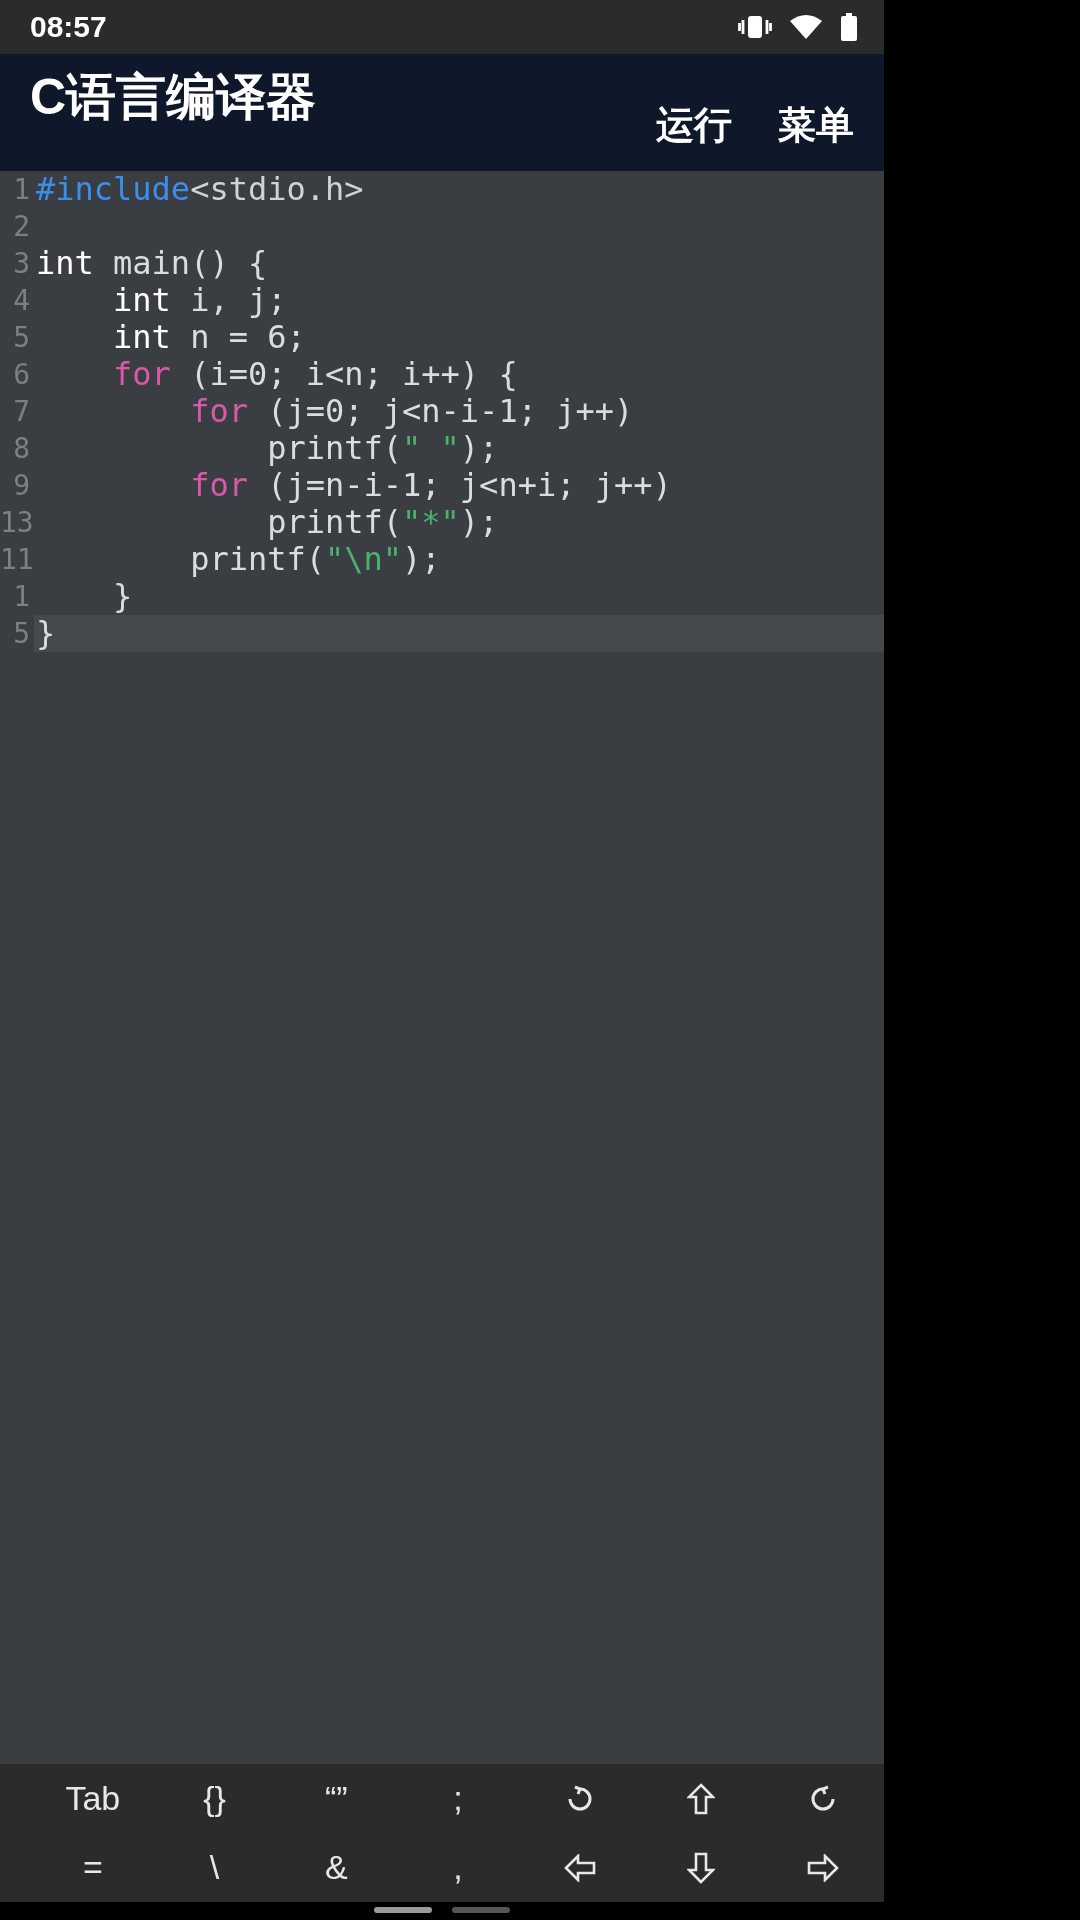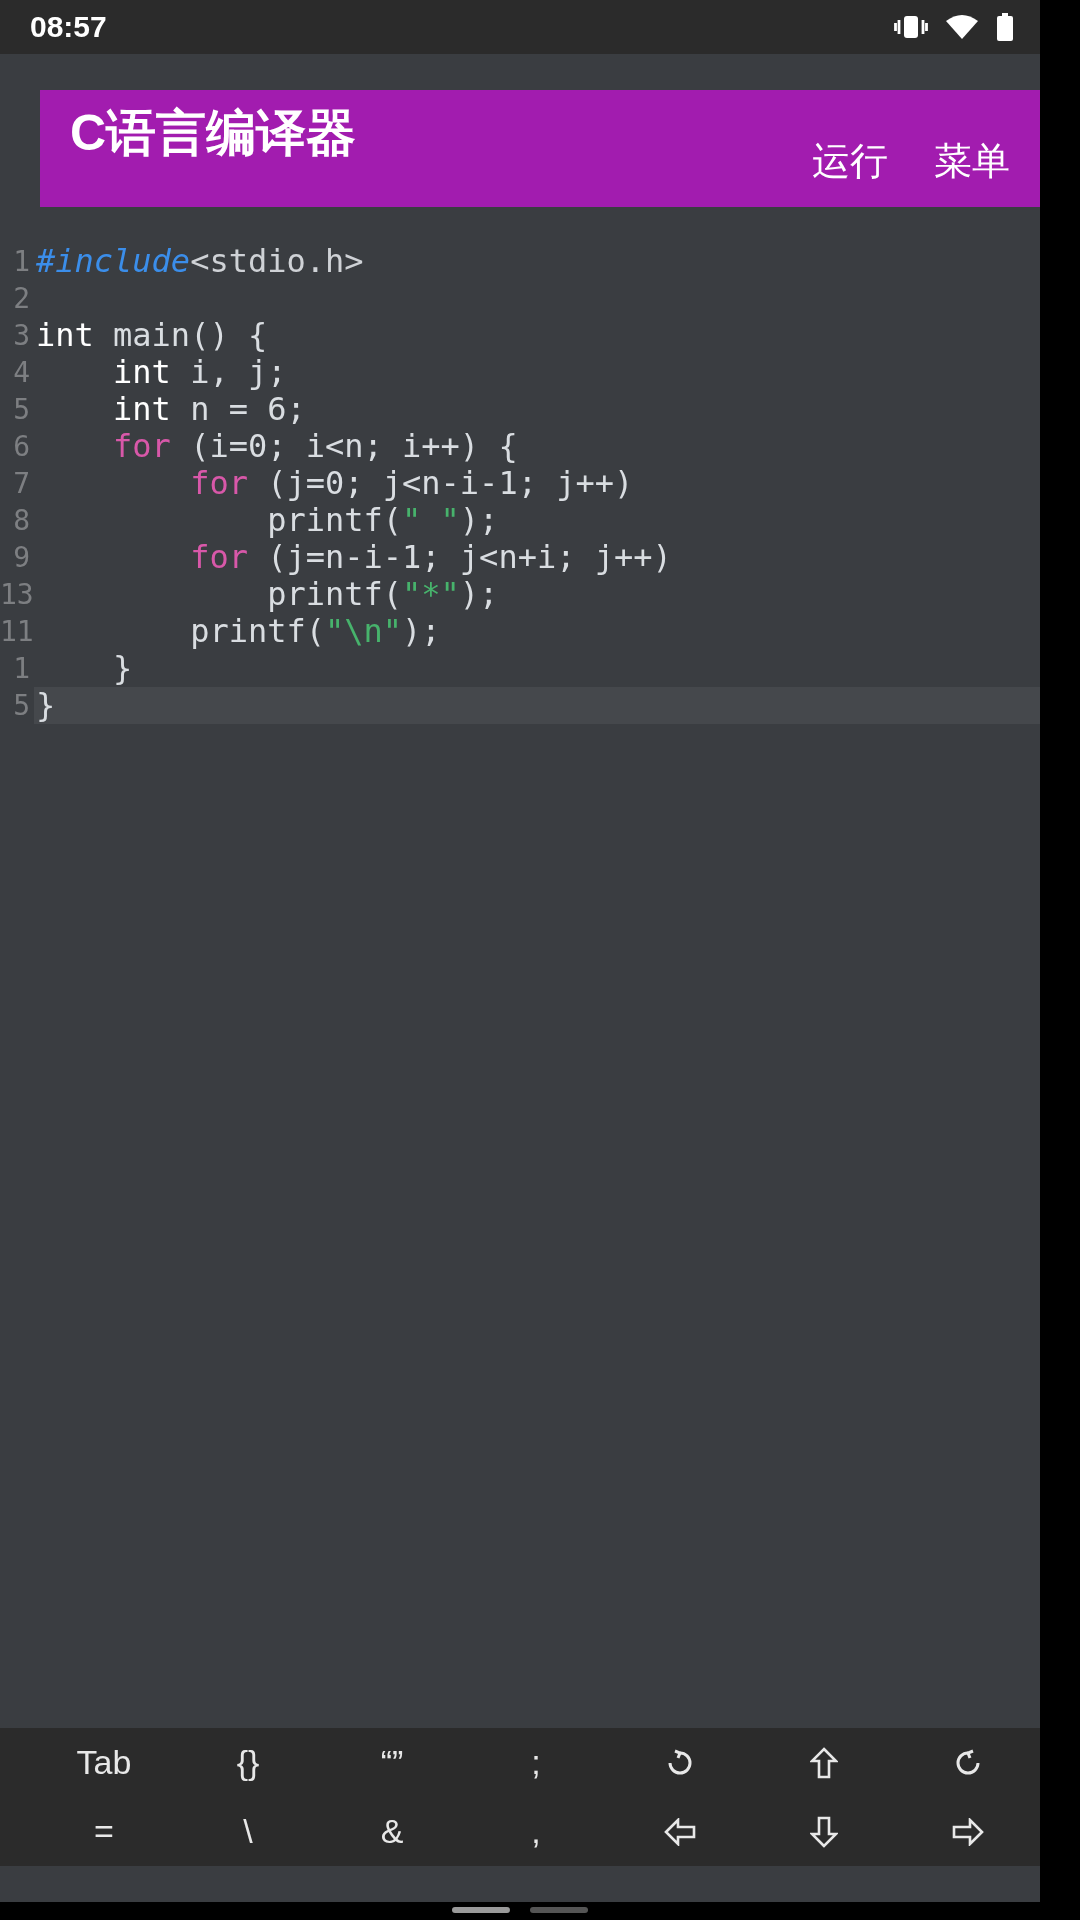--- a/index.html
+++ b/index.html
@@ -1,41 +1,41 @@
 <!DOCTYPE html>
 <html><head>
 <meta charset="utf-8">
 <style>
 * { margin:0; padding:0; box-sizing:border-box; }
 html,body { width:1080px; height:1920px; background:#000; font-family:sans-serif; overflow:hidden; }
-.screen { width:1040px; height:1920px; background:#3a3d41; display:flex; flex-direction:column;gap:36px; }
+.screen { width:884px; height:1920px; background:#3a3d41; display:flex; flex-direction:column; }
 
 
 .status-bar { height:54px; background:#2b2b2b; display:flex; align-items:center; justify-content:space-between; padding:0 26px 0 30px; color:#fff; }
 .status-time { font-size:30px; font-weight:600; }
 .status-icons { display:flex; align-items:center; gap:18px; }
 .status-icons svg { display:block; }
 
 
-.app-header { background:#a21caf; padding:16px 30px 20px 30px; display:flex; align-items:flex-start;margin-left:40px; }
+.app-header { background:#0f172a; padding:16px 30px 20px 30px; display:flex; align-items:flex-start; }
 .app-header .titles { flex:1; }
 .app-title { color:#fff; font-size:50px; font-weight:700; line-height:1.1; }
 .app-subtitle { color:#e8e8e8; font-size:28px; margin-top:10px; }
-.header-actions { display:flex; gap:46px; align-items:center; padding-top:30px; }
+.header-actions { display:flex; gap:46px; align-items:center; padding-top:30px;font-weight:bold; }
 .header-actions .action { color:#fff; font-size:38px; }
 
 
 .editor { flex:1; background:#3a3d41; position:relative; overflow:hidden; }
 .code-area { display:flex; }
 .gutter { width:34px; flex:none; text-align:right; padding-right:4px; color:#7d7f82; font-family:"DejaVu Sans Mono","Menlo","Consolas",monospace; font-size:28px; line-height:37px; padding-top:0; }
 .gutter div { height:37px; }
 .code { flex:1; font-family:"DejaVu Sans Mono","Menlo","Consolas",monospace; font-size:32px; line-height:37px; color:#d9dde1; white-space:pre; }
 .code-line { height:37px; display:block; padding-left:2px; }
 .code-line.current { background:#45484c; }
-.tok-pre  { color:#3b8eea;font-style:italic; }   
+.tok-pre  { color:#3b8eea; }   
 .tok-inc  { color:#cfd2d6; }   
 .tok-type { color:#ffffff; }   
 .tok-kw   { color:#d858a9;text-align:right; }   
 .tok-str  { color:#47b36c; }   
 .tok-plain{ color:#d9dde1; }
 
 
 .kb-toolbar { background:#2b2b2b; height:138px; display:flex; flex-direction:column; }
 .kb-row { flex:1; display:flex;padding-left:32px; }
 .kb-key { flex:1; display:flex; align-items:center; justify-content:center; color:#e8e8e8; font-size:34px; }

